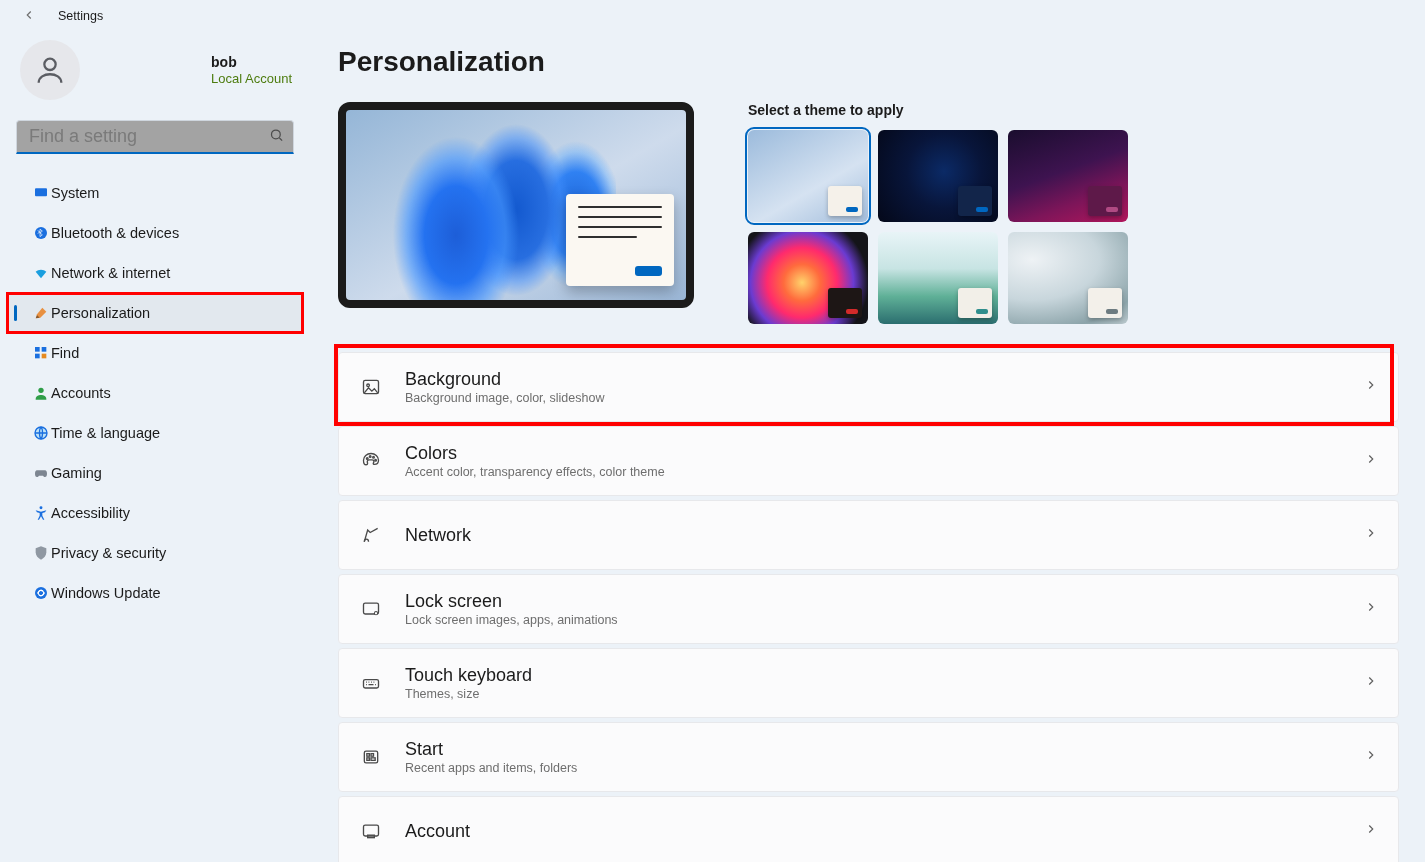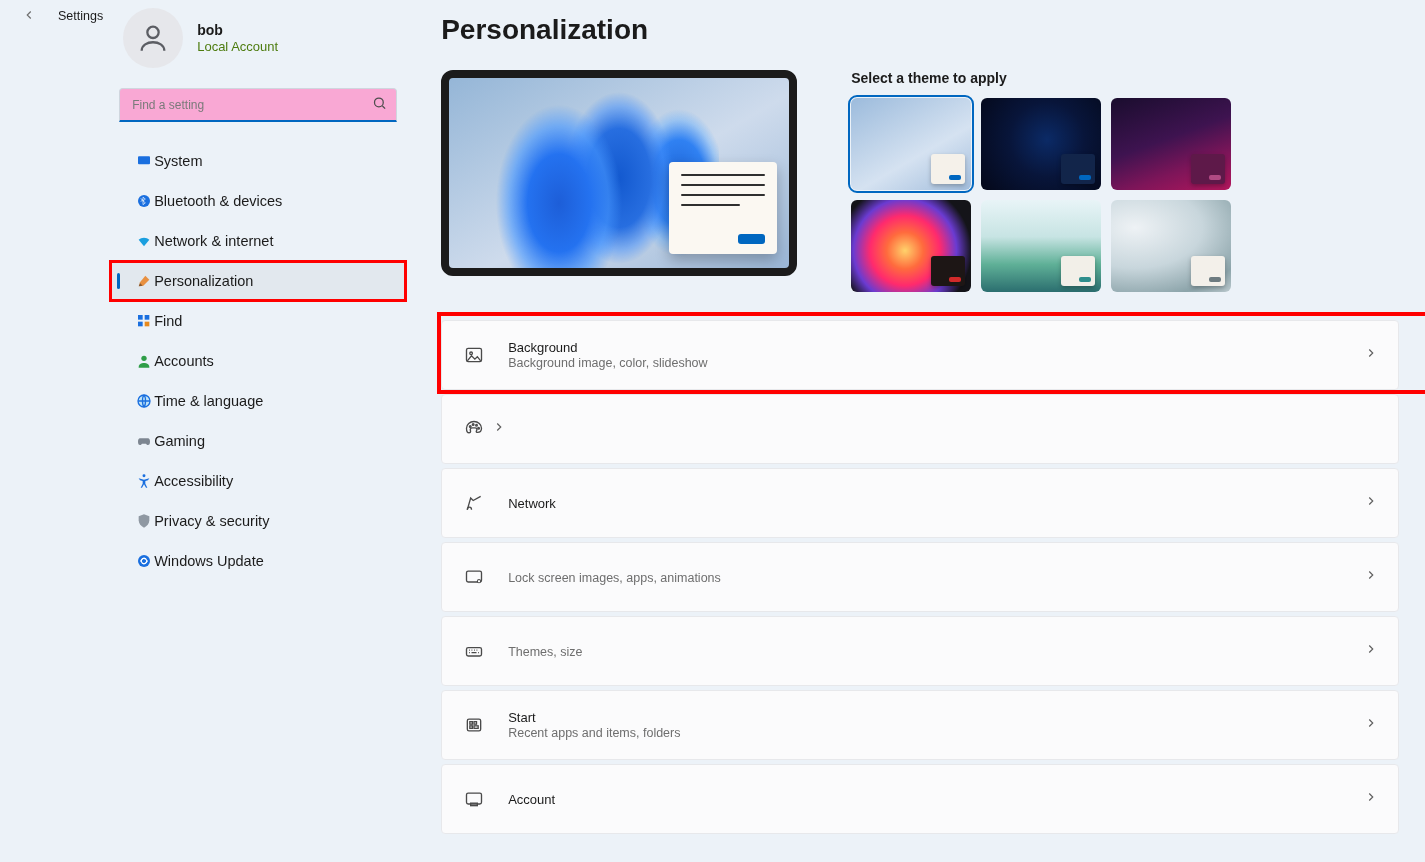--- a/index.html
+++ b/index.html
@@ -6,21 +6,21 @@
 body {
   font-family: "Segoe UI Variable", "Segoe UI", -apple-system, sans-serif;
   background: #ecf2f8;
   color: #1b1b1b;
   width: 1425px;
   height: 862px;
   overflow: hidden;
 }
 .app {
   display: flex;
-  flex-direction: row;
+  flex-direction: column;
   height: 100%;
 }
 .titlebar {
   height: 32px;
   display: flex;
   align-items: center;
   gap: 18px;
   padding-left: 18px;
   font-size: 12.5px;
   color: #1b1b1b;
@@ -35,43 +35,44 @@
   width: 310px;
   padding: 8px 6px 8px 6px;
   display: flex;
   flex-direction: column;
 }
 .profile {
   display: flex;
   align-items: center;
   gap: 14px;
   padding: 0 12px 20px 14px;
+  justify-content: space-between;
 }
 .avatar {
   width: 60px; height: 60px;
   border-radius: 50%;
   background: #e6e7eb;
   display: flex; align-items: center; justify-content: center;
   color: #5b5d63;
 }
 .profile-text .name { font-size: 14px; font-weight: 600; }
 .profile-text .sub { font-size: 13px; color: #4d7c0f; margin-top: 1px; }
 .search {
   margin: 0 10px 20px 10px;
   position: relative;
 }
 .search input {
   width: 100%;
   height: 34px;
   border: 1px solid #cfd6de;
   border-bottom: 2px solid #0067c0;
   border-radius: 4px 4px 0 0;
-  background: #f9a8d4;
+  background: #a3a3a3;
   padding: 0 36px 0 12px;
-  font-size: 12px;
+  font-size: 18px;
   color: #1b1b1b;
 }
 .search input::placeholder { color: #7a7a7a; }
 .search .icon {
   position: absolute; right: 10px; top: 50%; transform: translateY(-50%);
   color: #4d4d4d;
 }
 .nav { display: flex; flex-direction: column; gap: 2px; padding: 0 2px; }
 .nav-item {
   display: flex;
@@ -149,21 +150,21 @@
   background:#fbfbfc;
   border:1px solid #e7e8eb;
   border-radius:4px;
   height: 70px;
   display:flex; align-items:center;
   padding: 0 20px 0 22px;
   cursor:pointer;
 }
 .setting-card .card-icon { width:28px; color:#4a4a4a; display:flex; align-items:center; }
 .setting-card .card-text { margin-left: 16px; flex:1; }
-.setting-card .card-title { font-size: 13px; color:#1b1b1b; }
+.setting-card .card-title { font-size: 18px; color:#1b1b1b; }
 .setting-card .card-sub { font-size: 12.5px; color:#6e6e6e; margin-top:1px; }
 .setting-card .chev { color:#5e5e5e; }
 .card-highlight {
   position:absolute; border:4px solid #ff0000; pointer-events:none; border-radius:0;
 }
 </style>
 </head>
 <body>
 
 <div class="app">
@@ -378,20 +379,24 @@
           <div class="setting-card">
             <span class="card-icon">
               <svg width="20" height="20" viewBox="0 0 24 24" fill="none" stroke="currentColor" stroke-width="1.6">
                 <path d="M12 3c5 0 9 3.6 9 8 0 3.2-2.4 5-5 5-.8 0-1.3-.3-1.3-1 0-.9.8-1.3.8-2.4 0-1.2-1-2-2.3-2H10c-1.4 0-2.5 1-2.5 2.3 0 .7.4 1.2.4 2 0 .9-.7 1.6-1.8 1.6C4 16.5 3 14 3 11c0-4.4 4-8 9-8z"></path>
                 <circle cx="7.5" cy="9" r="1"></circle>
                 <circle cx="11" cy="6.5" r="1"></circle>
                 <circle cx="15" cy="7.5" r="1"></circle>
                 <circle cx="17.5" cy="11" r="1"></circle>
               </svg>
             </span>
+            <div class="card-text">
+              <div class="card-title">Colors</div>
+              <div class="card-sub">Accent color, transparency effects, color theme</div>
+            </div>
             <span class="chev"><svg width="14" height="14" viewBox="0 0 24 24" fill="none" stroke="currentColor" stroke-width="2">
                 <path d="M9 6l6 6-6 6"></path>
               </svg></span>
           </div>
           <div class="setting-card">
             <span class="card-icon">
               <svg width="20" height="20" viewBox="0 0 24 24" fill="none" stroke="currentColor" stroke-width="1.6">
                 <path d="M4 20l4-14 3 3L20 4"></path>
                 <path d="M4 20c0-2 1-3 2.5-3S9 18 9 20"></path>
               </svg>
@@ -405,34 +410,36 @@
           </div>
           <div class="setting-card">
             <span class="card-icon">
               <svg width="20" height="20" viewBox="0 0 24 24" fill="none" stroke="currentColor" stroke-width="1.6">
                 <rect x="3" y="5" width="18" height="13" rx="2"></rect>
                 <circle cx="18" cy="17" r="2.5" fill="currentColor" stroke="none"></circle>
                 <rect x="16.8" y="15.8" width="2.4" height="2.4" fill="#fff" stroke="none" rx=".4"></rect>
               </svg>
             </span>
             <div class="card-text">
+              <div class="card-title">Lock screen</div>
               <div class="card-sub">Lock screen images, apps, animations</div>
             </div>
             <span class="chev"><svg width="14" height="14" viewBox="0 0 24 24" fill="none" stroke="currentColor" stroke-width="2">
                 <path d="M9 6l6 6-6 6"></path>
               </svg></span>
           </div>
           <div class="setting-card">
             <span class="card-icon">
               <svg width="20" height="20" viewBox="0 0 24 24" fill="none" stroke="currentColor" stroke-width="1.6">
                 <rect x="3" y="8" width="18" height="10" rx="2"></rect>
                 <path d="M6 11h1M9 11h1M12 11h1M15 11h1M18 11h0M6 14h1M9 14h6M17 14h1"></path>
               </svg>
             </span>
             <div class="card-text">
+              <div class="card-title">Touch keyboard</div>
               <div class="card-sub">Themes, size</div>
             </div>
             <span class="chev"><svg width="14" height="14" viewBox="0 0 24 24" fill="none" stroke="currentColor" stroke-width="2">
                 <path d="M9 6l6 6-6 6"></path>
               </svg></span>
           </div>
           <div class="setting-card">
             <span class="card-icon">
               <svg width="20" height="20" viewBox="0 0 24 24" fill="none" stroke="currentColor" stroke-width="1.6">
                 <rect x="4" y="5" width="16" height="14" rx="2"></rect>

